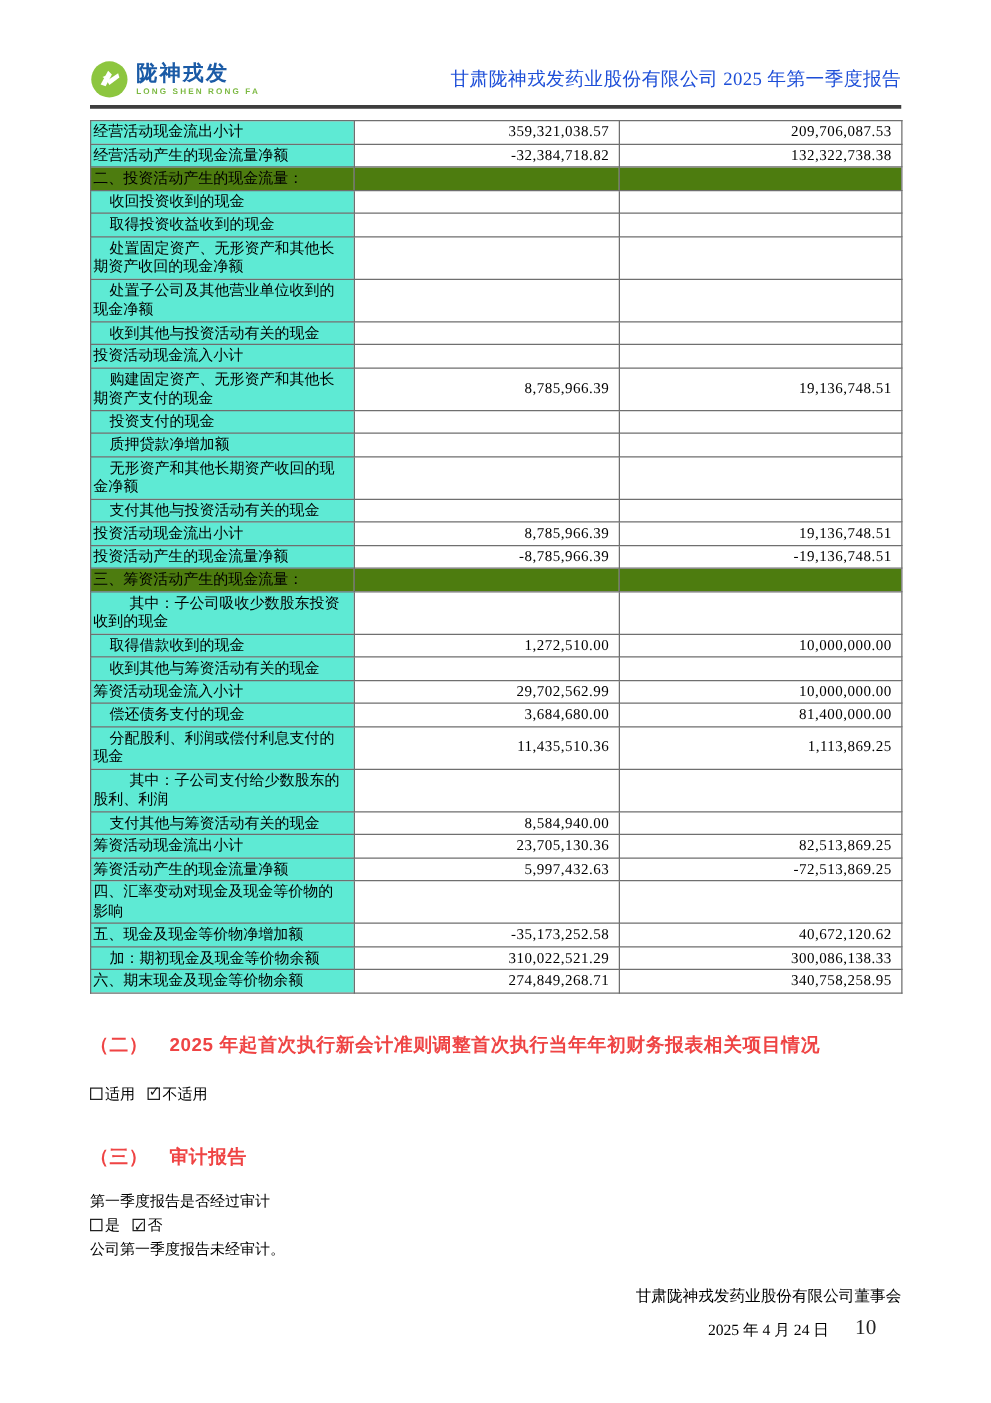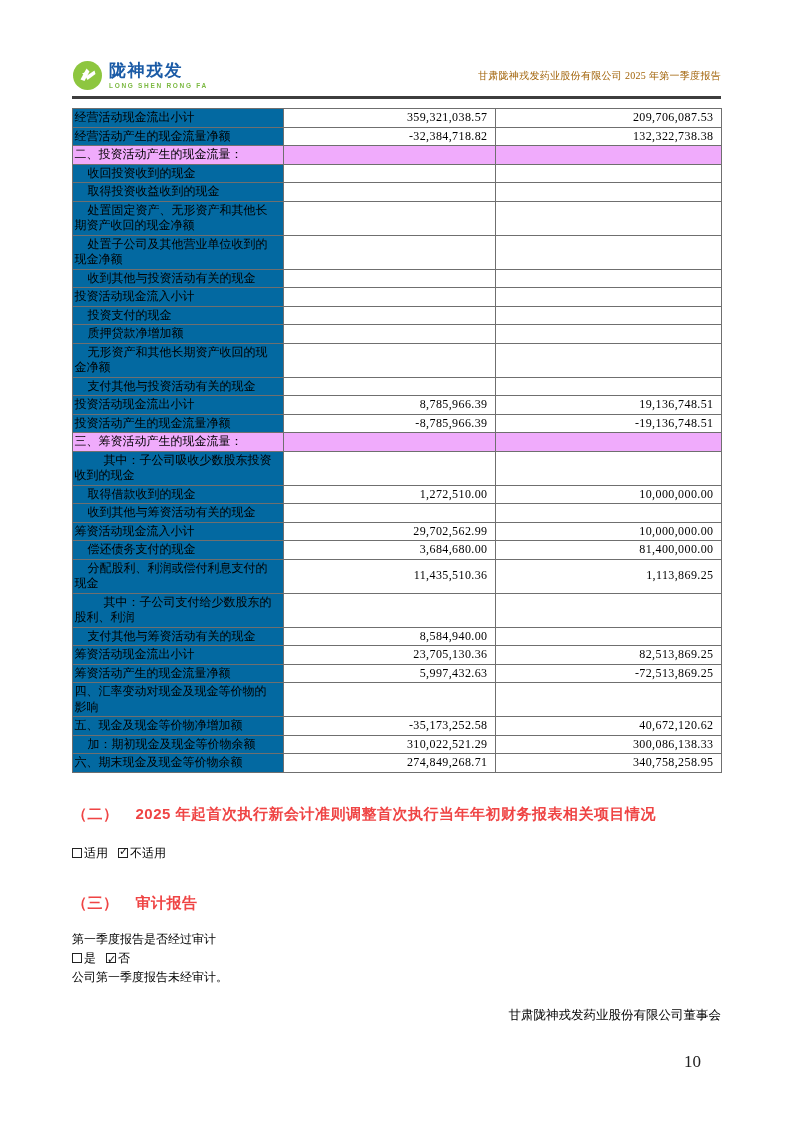--- a/index.html
+++ b/index.html
@@ -2,43 +2,43 @@
 <html><head>
 <meta charset="utf-8">
 <style>
   html,body{margin:0;padding:0;background:#ffffff;}
   .page{
     width:793px;height:1122px;position:relative;background:#fff;
     font-family:"Liberation Serif","DejaVu Serif",serif;color:#000;overflow:hidden;
   }
   
   .hdr{
-    margin:0 72px;padding-top:60px;padding-bottom:5px;
+    margin:0 72px;padding-top:48px;padding-bottom:5px;
     display:flex;justify-content:space-between;align-items:center;
     border-bottom:3px solid #3d3d3d;
   }
   .logo{display:flex;align-items:center;gap:6px;}
   .logo svg{display:block;}
   .logo-text{display:flex;flex-direction:column;justify-content:center;}
   .l-cn{font-family:"Liberation Sans","DejaVu Sans",sans-serif;font-weight:700;font-size:17px;
         color:#1b5ba6;letter-spacing:1.5px;line-height:18px;}
   .l-en{font-family:"Liberation Sans","DejaVu Sans",sans-serif;font-weight:700;font-size:6.5px;
         color:#7cb942;letter-spacing:1.7px;margin-top:2px;}
-  .hdr-title{font-size:10px;color:#a16207;letter-spacing:0.3px;}
+  .hdr-title{font-size:15px;color:#1d4ed8;letter-spacing:0.3px;}
   
   table.cashflow{
     margin:9px auto 0;border-collapse:collapse;table-layout:fixed;width:649px;
   }
   table.cashflow td{
     border:1px solid #6f6f6f;font-size:12px;line-height:15.5px;
     vertical-align:middle;word-break:break-all;
   }
-  td.label-cell{background:#0369a1;padding:1px 6px 1px 2px;}
+  td.label-cell{background:#5eead4;padding:1px 6px 1px 2px;}
   td.num-cell{text-align:right;padding:1px 7px 1px 2px;letter-spacing:0.4px;}
-  tr.section-row td{background:#f0abfc;}
+  tr.section-row td{background:#4d7c0f;}
   .indent-0{text-indent:0;}
   .indent-1{text-indent:13px;}
   .indent-2{text-indent:29px;}
   
   .h-sub{
     margin:32px 72px 0;font-family:Liberation Sans, sans-serif;
     font-weight:700;font-size:15px;color:#ef4444;letter-spacing:0.5px;
   }
   .h-sub .h-num{margin-right:17px;}
   .check-line{margin:21px 72px 0;font-size:12px;}
@@ -127,20 +127,25 @@
           <td class="label-cell indent-1">收到其他与投资活动有关的现金</td>
           <td class="num-cell"></td>
           <td class="num-cell"></td>
         </tr>
         <tr>
           <td class="label-cell indent-0">投资活动现金流入小计</td>
           <td class="num-cell"></td>
           <td class="num-cell"></td>
         </tr>
         <tr>
+          <td class="label-cell indent-1">购建固定资产、无形资产和其他长期资产支付的现金</td>
+          <td class="num-cell">8,785,966.39</td>
+          <td class="num-cell">19,136,748.51</td>
+        </tr>
+        <tr>
           <td class="label-cell indent-1">投资支付的现金</td>
           <td class="num-cell"></td>
           <td class="num-cell"></td>
         </tr>
         <tr>
           <td class="label-cell indent-1">质押贷款净增加额</td>
           <td class="num-cell"></td>
           <td class="num-cell"></td>
         </tr>
         <tr>
@@ -251,18 +256,19 @@
   </div>
   <div class="audit-block">
     <div class="audit-line">第一季度报告是否经过审计</div>
     <div class="audit-line"><span class="opt"><span class="box"></span><span>是</span></span><span class="opt"><span class="box checked"></span><span>否</span></span></div>
     <div class="audit-line">公司第一季度报告未经审计。</div>
   </div>
 
   <div class="sig">
     <div class="sig-inner">
       <div>甘肃陇神戎发药业股份有限公司董事会</div>
+      <div>2025 年 4 月 24 日</div>
     </div>
   </div>
 
   <div class="pageno">10</div>
 
 </div>
 
 </body></html>

